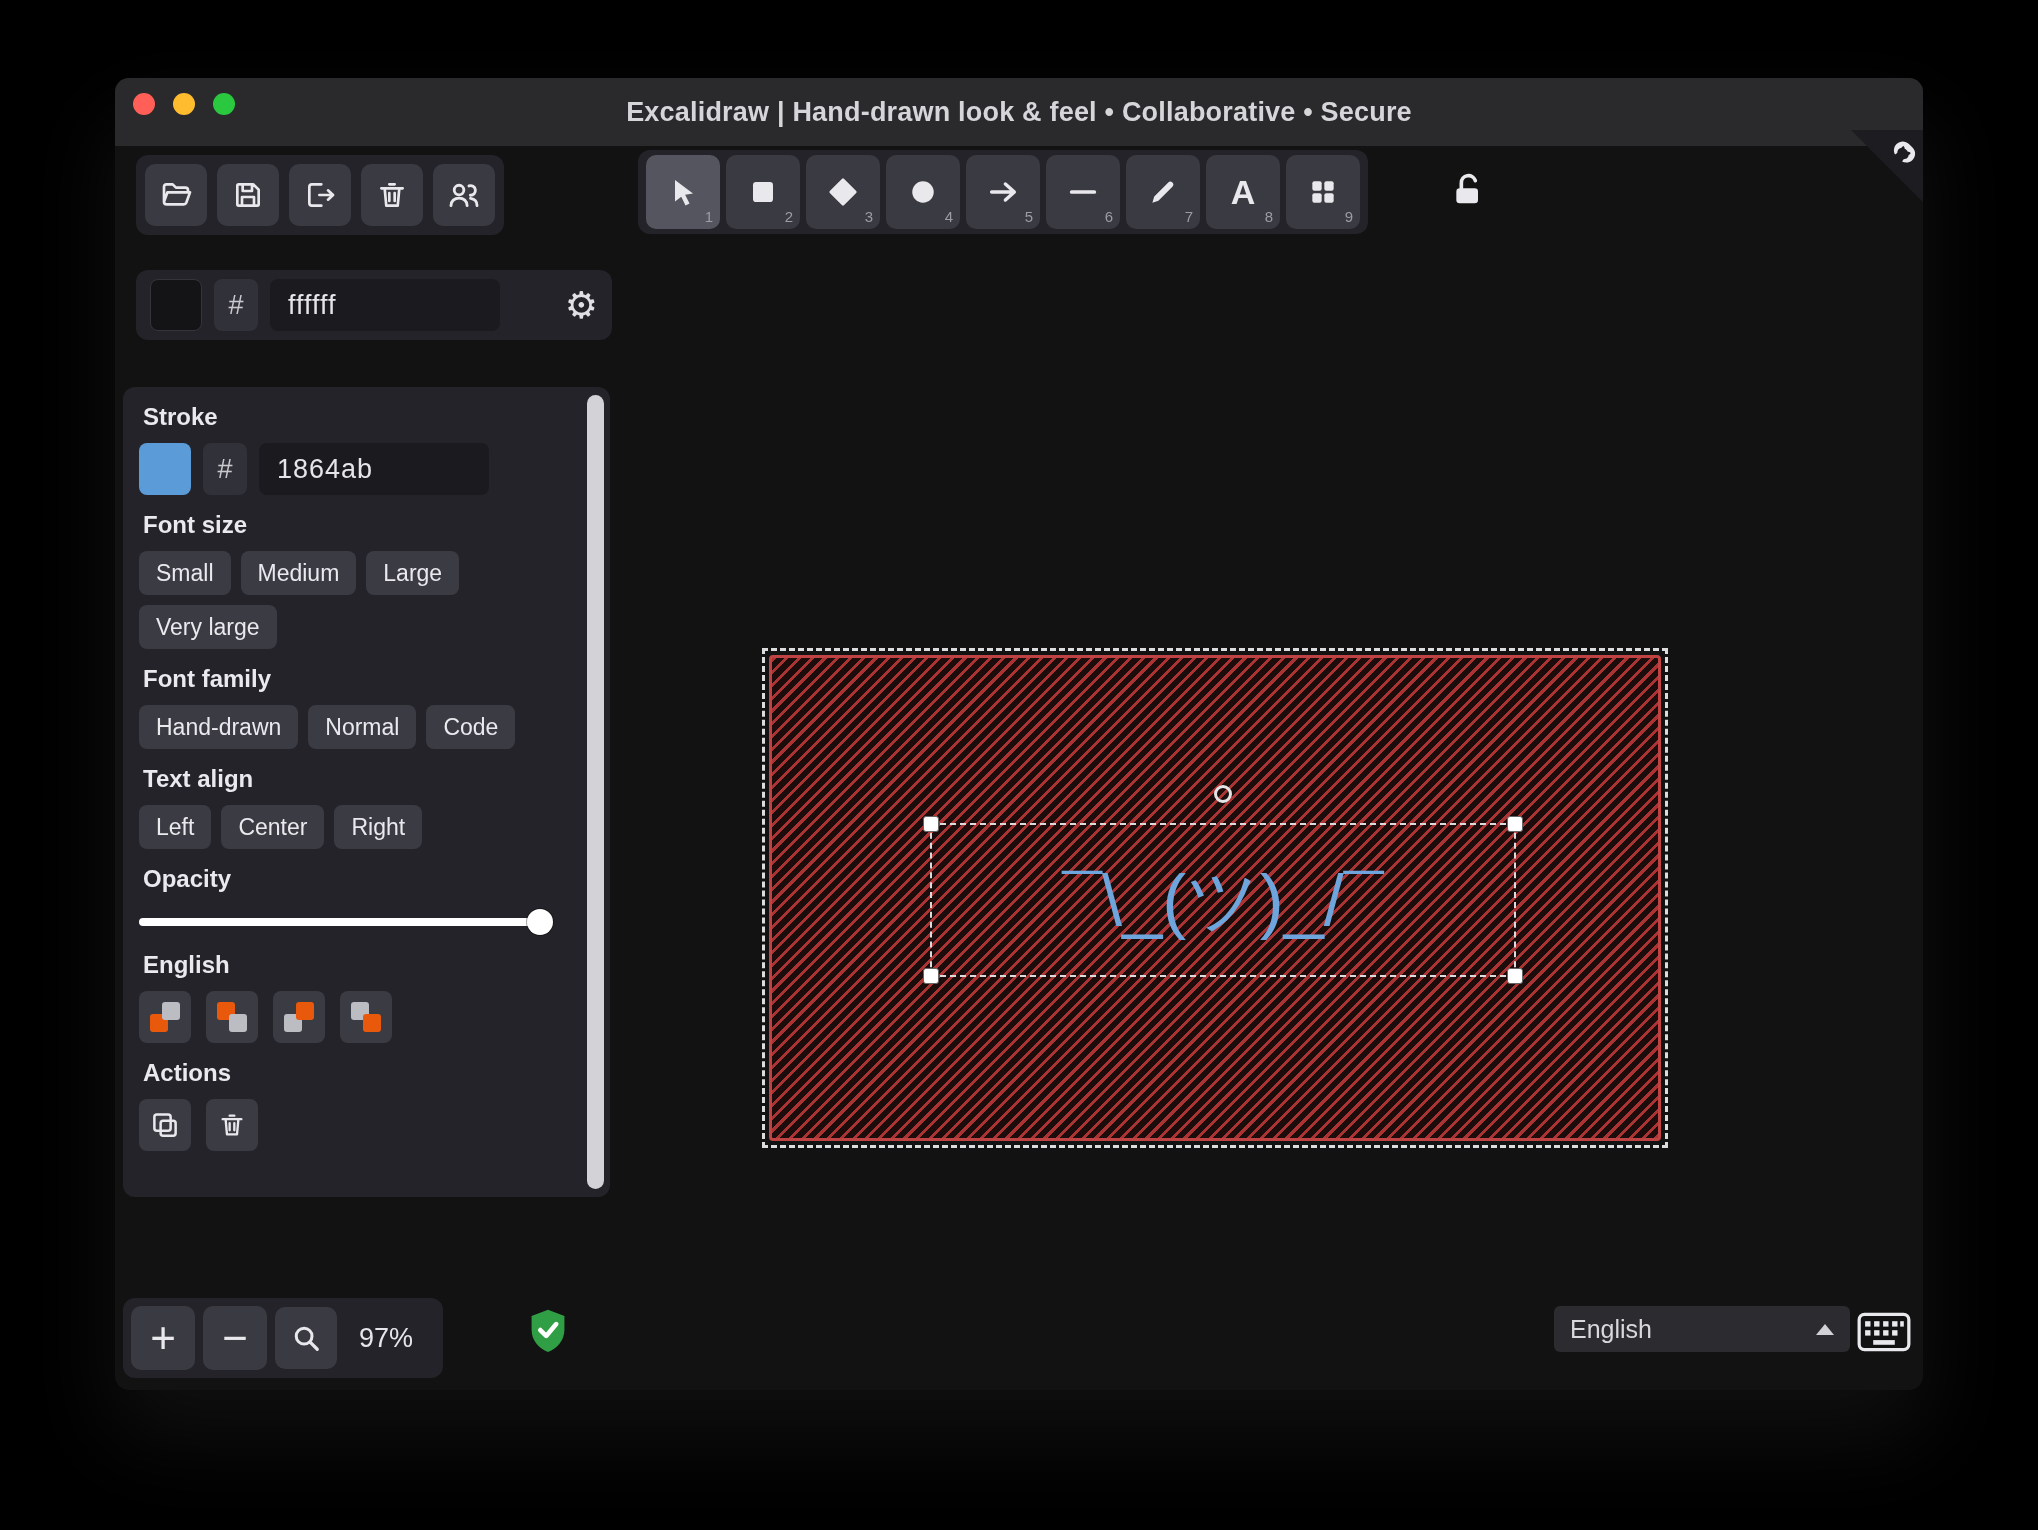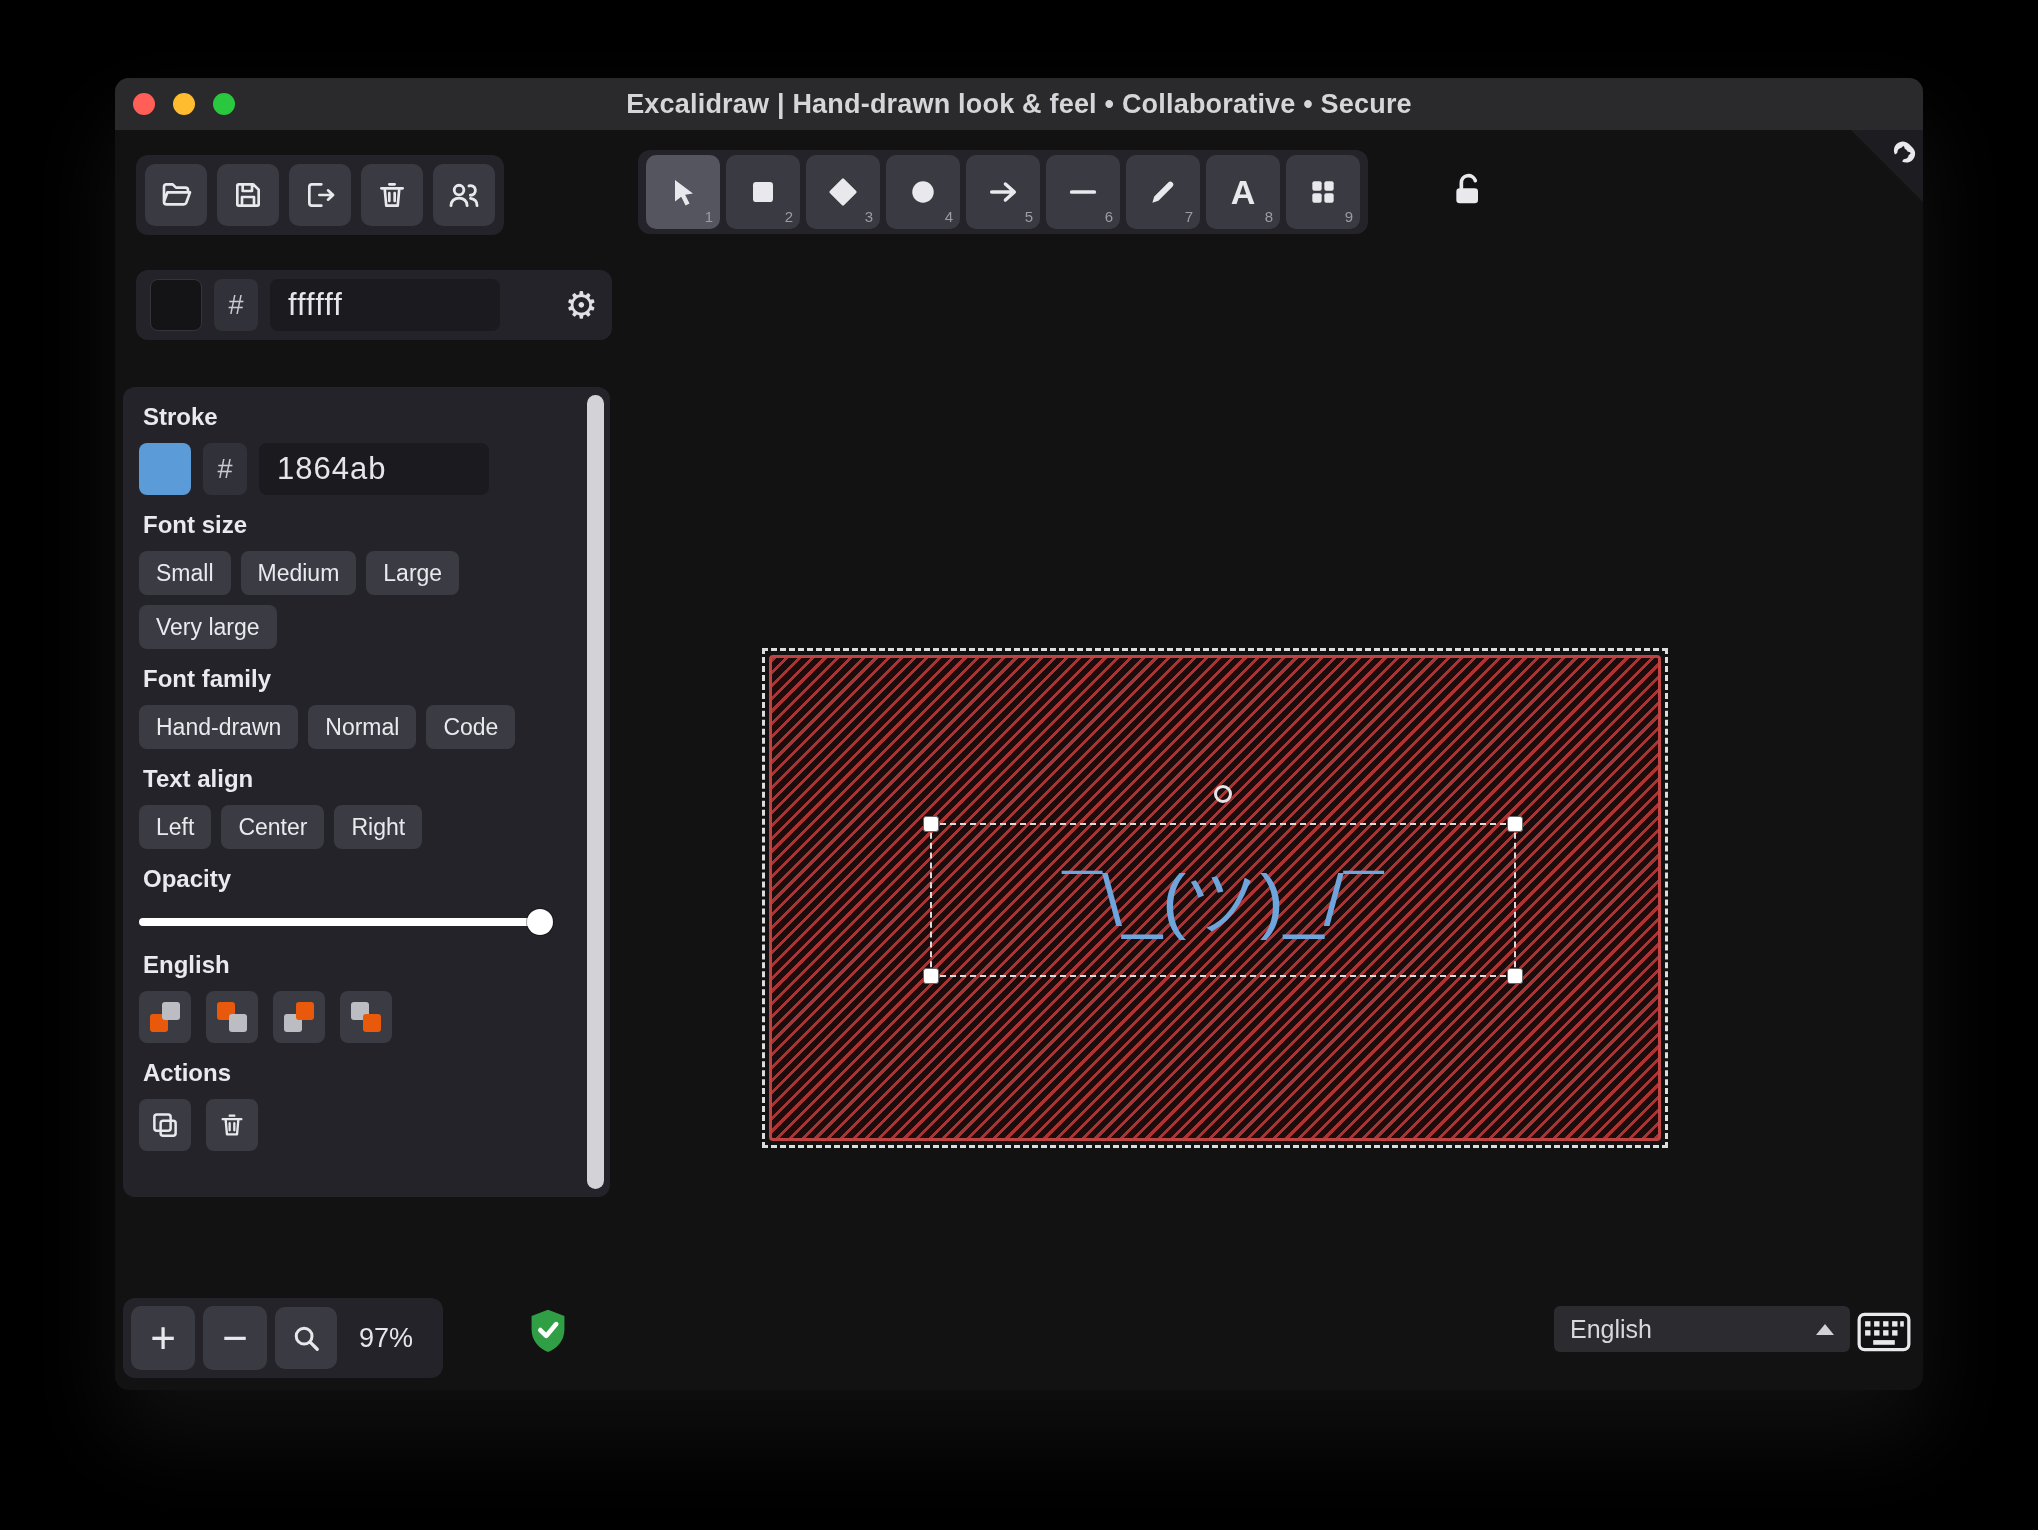--- a/index.html
+++ b/index.html
@@ -10,21 +10,21 @@
     position:relative; overflow:hidden;
     -webkit-font-smoothing:antialiased;
   }
   .window {
     position:absolute; left:115px; top:78px; width:1808px; height:1312px;
     background:#121212; border-radius:14px; overflow:hidden;
     box-shadow:0 45px 90px 5px rgba(110,110,110,0.14);
   }
   
   .titlebar {
-    height:52px; background:#2a2a2c;
+    height:68px; background:#2a2a2c;
     display:flex; align-items:center; justify-content:center; position:relative;
   }
   .traffic { position:absolute; left:18px; top:15px; display:flex; gap:18px; }
   .light { width:22px; height:22px; border-radius:50%; }
   .light.red{background:#ff5f57;} .light.yellow{background:#febc2e;} .light.green{background:#29c83f;}
   .title { color:#d6d6da; font-weight:bold; font-size:27px; letter-spacing:.2px; }
 
   
   .island { position:absolute; background:#232329; border-radius:12px; display:flex; align-items:center; }
   .tile {
@@ -36,21 +36,21 @@
 
   .island-files { left:21px; top:77px; height:80px; padding:9px; gap:10px; }
   .island-bgcolor { left:21px; top:192px; width:476px; height:70px; padding:9px 14px; gap:12px; }
   .swatch { width:52px; height:52px; border-radius:8px; flex:none; cursor:pointer; }
   .swatch.transparent { background:#141417; border:1px solid #34343a; }
   .hex-hash {
     width:44px; height:52px; background:#313139; color:#c9c9cf; font-size:27px;
     border-radius:8px; display:flex; align-items:center; justify-content:center; flex:none;
   }
   .hex-input {
-    height:52px; background:#1b1b1f; color:#e6e6ea; font-size:31px; letter-spacing:1px;
+    height:52px; background:#1b1b1f; color:#e6e6ea; font-size:27px; letter-spacing:1px;
     border-radius:8px; display:flex; align-items:center; padding:0 18px;
   }
   .gear { margin-left:auto; font-size:37px; color:#e1e1e5; cursor:pointer; line-height:1; }
 
   .island-tools { left:523px; top:72px; height:84px; padding:5px 8px; gap:6px; }
   .tool-tile { width:74px; height:74px; position:relative; }
   .tool-tile.active { background:#55555f; }
   .tool-key { position:absolute; right:7px; bottom:4px; font-size:15px; color:#9c9ca4; }
   .tool-A { font-size:34px; font-weight:bold; color:#e9e9ed; line-height:1; }
 

